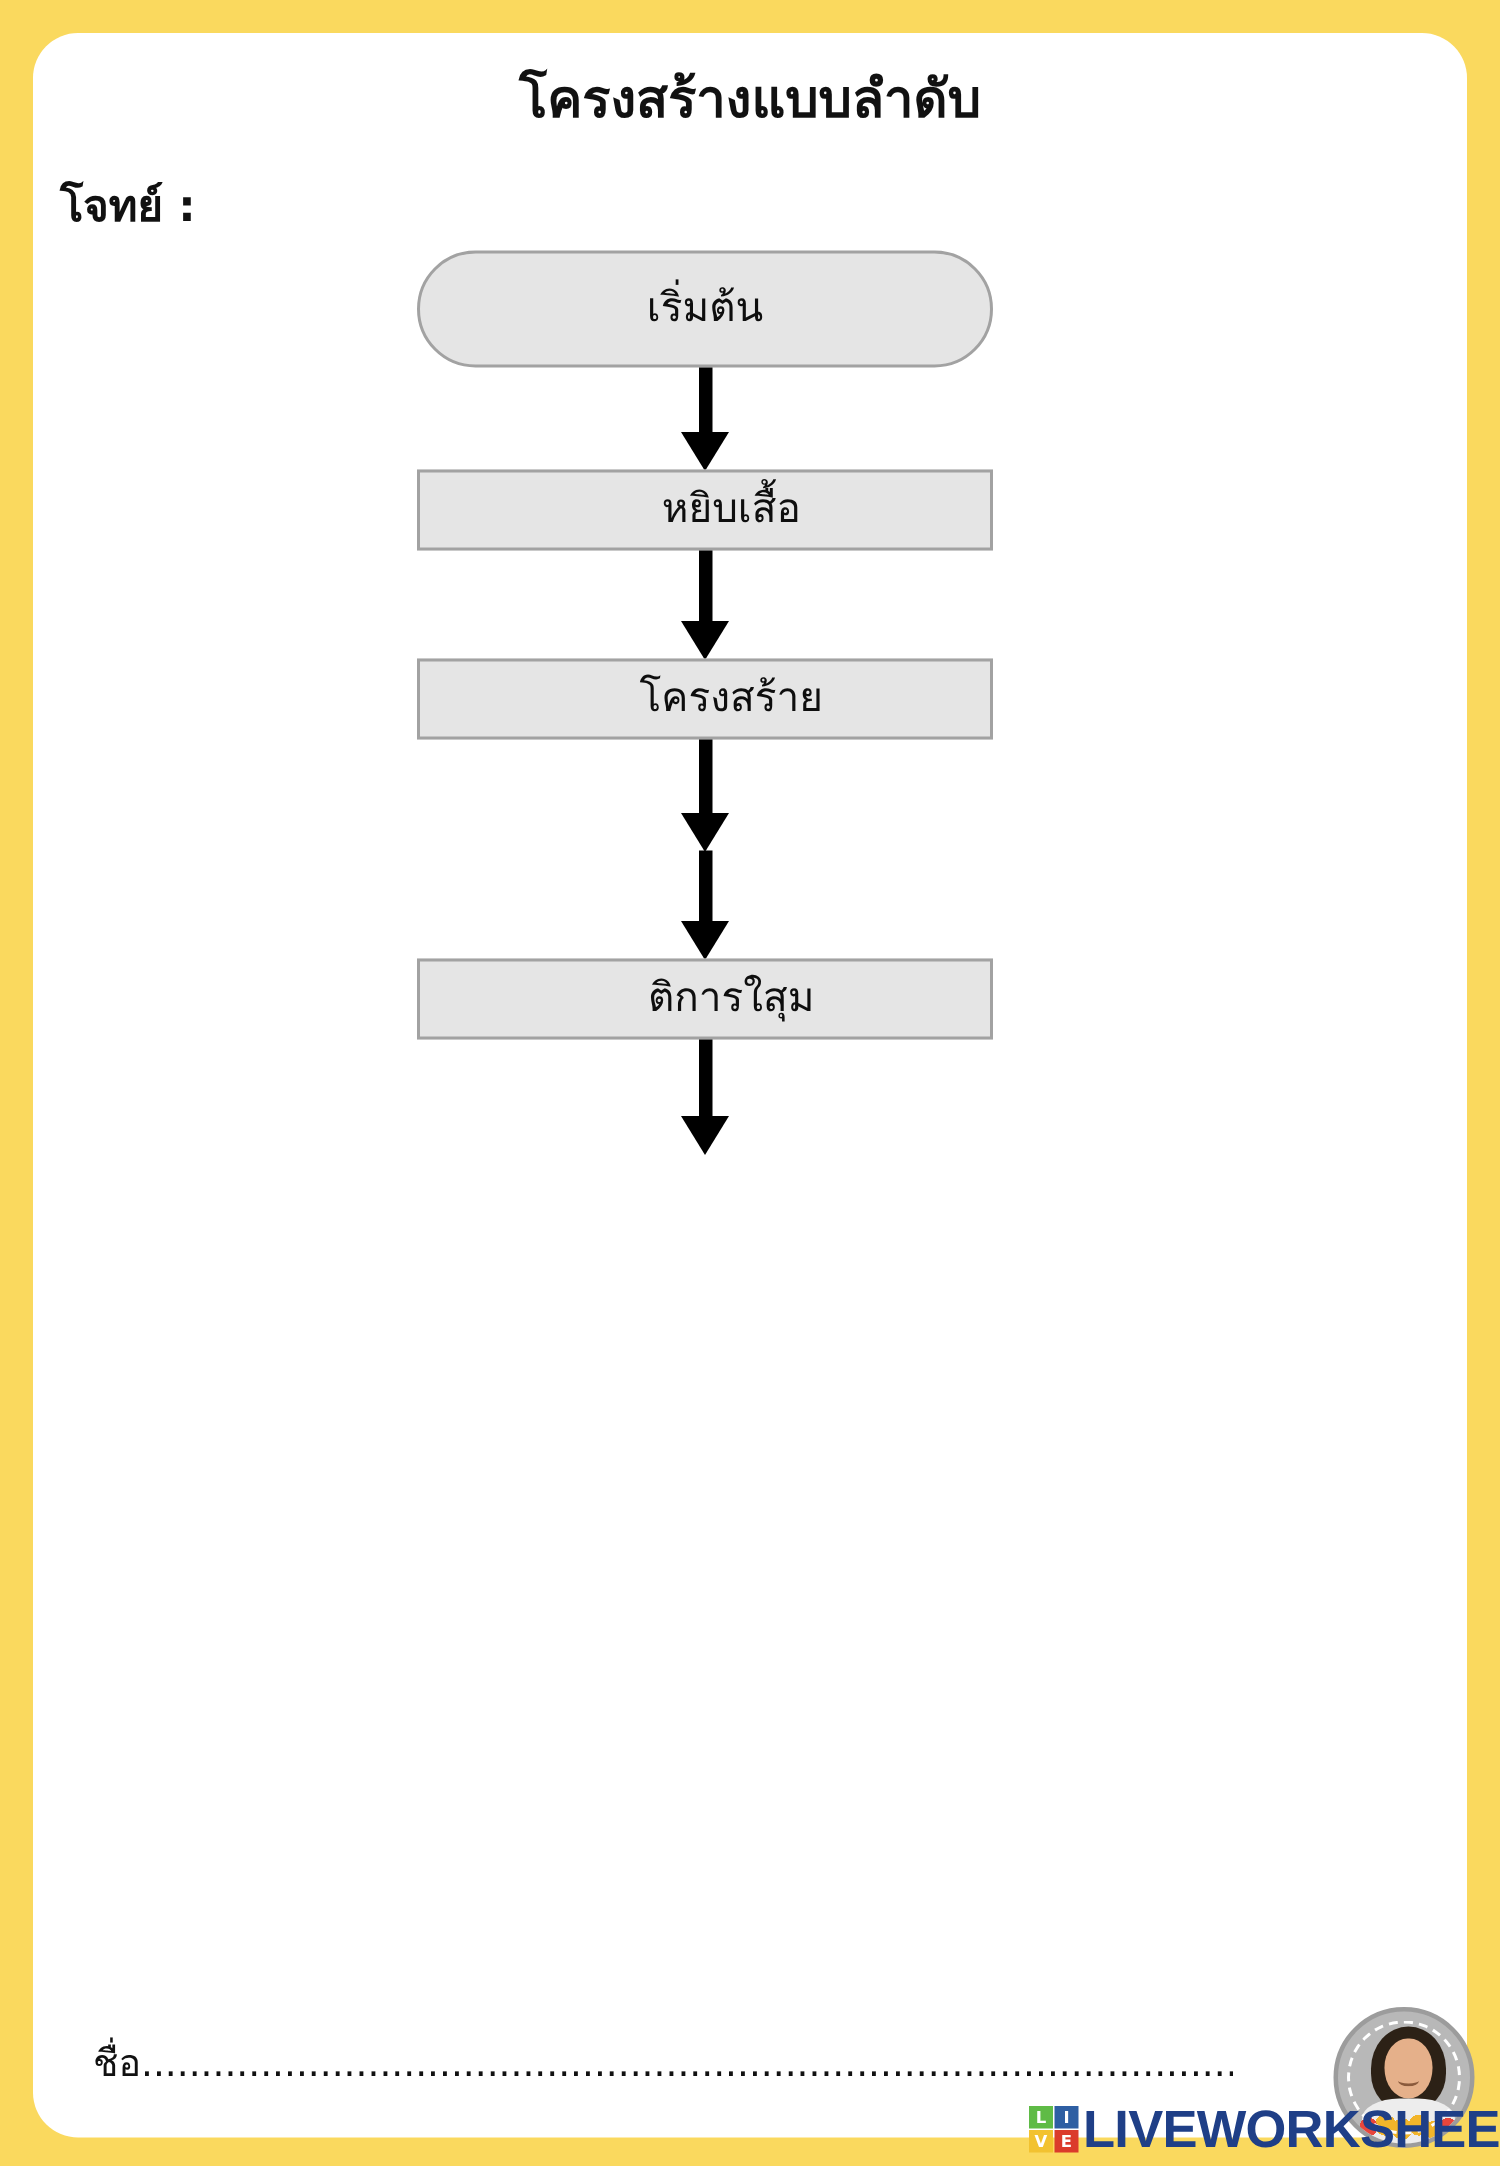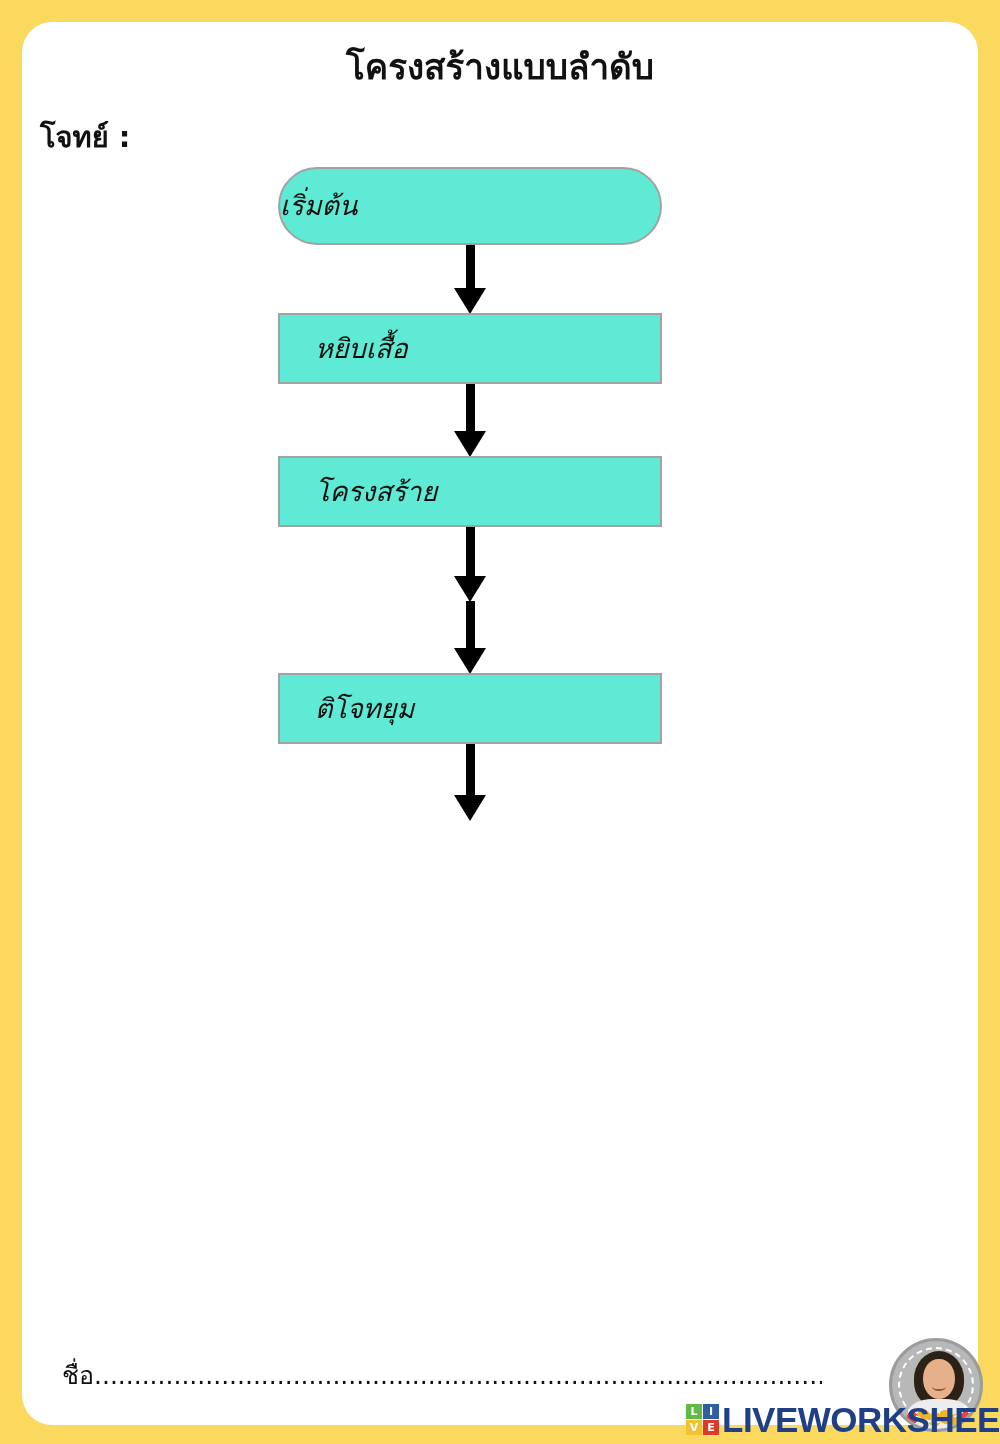--- a/index.html
+++ b/index.html
@@ -71,35 +71,34 @@
     left: 256px;
     top: 145px;
     width: 384px;
   }
 
   .node {
     position: relative;
     width: 384px;
     box-sizing: border-box;
     border: 2px solid #A2A2A2;
-    background: #5eead4;
+    background: #e5e5e5;
     display: flex;
     align-items: center;
-    justify-content: flex-start;
+    justify-content: center;
     color: #0E0E0E;
     font-size: 27px;
     line-height: 1.1;
-    font-style: italic;
   }
   .node.terminal {
     height: 78px;
     border-radius: 39px;
   }
   .node.process {
-    height: 71px;
+    height: 54px;
     border-radius: 0;
     padding-left: 35px;
   }
   .node-label {
     display: block;
     white-space: pre;
   }
 
   
   .connector {
@@ -301,21 +300,21 @@
       <span class="head"></span>
     </div>
 
 
     <div class="connector c4">
       <span class="shaft"></span>
       <span class="head"></span>
     </div>
 
     <div class="node process">
-      <span class="node-label">ติโจทยุม</span>
+      <span class="node-label">ติการใสุม</span>
     </div>
 
     <div class="connector c5">
       <span class="shaft"></span>
       <span class="head"></span>
     </div>
 
 
   </div>
 

